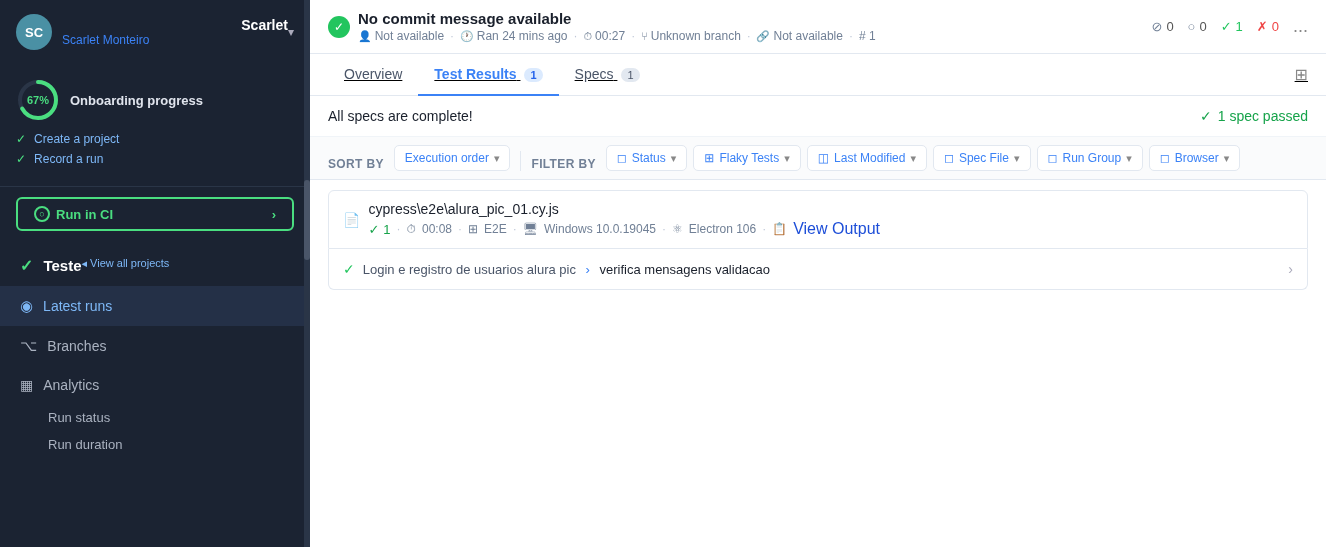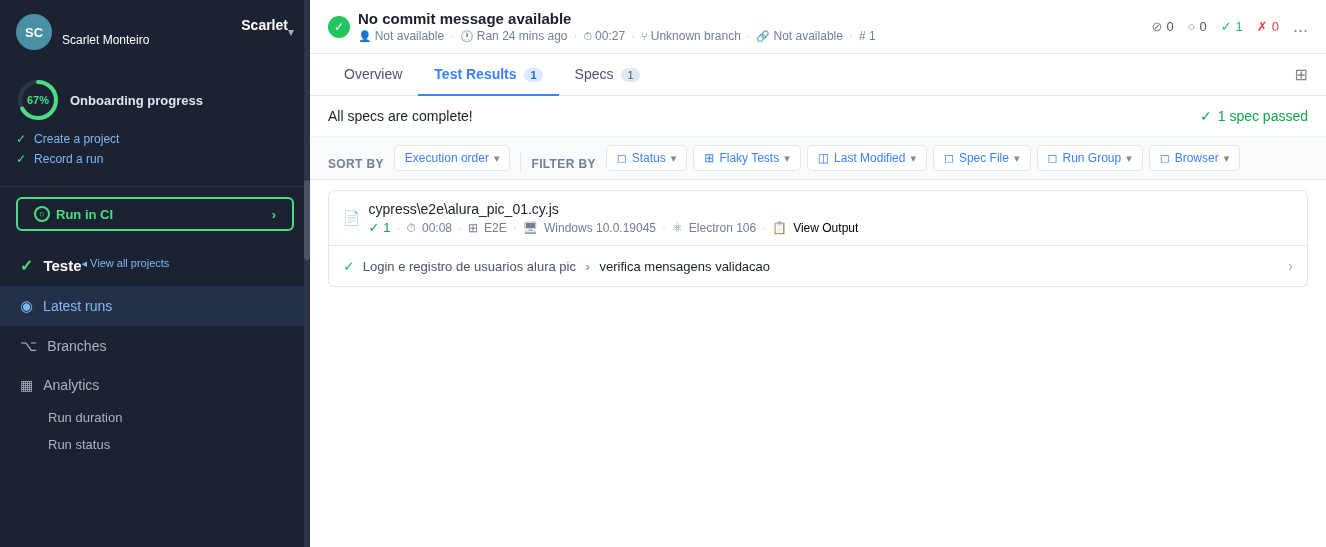--- a/index.html
+++ b/index.html
@@ -32,21 +32,21 @@
       align-items: center;
       justify-content: center;
       font-weight: bold;
       font-size: 13px;
       color: #fff;
       flex-shrink: 0;
       margin-right: 10px;
     }
     .sidebar-header-text { flex: 1; }
     .sidebar-header-text .name { font-weight: 700; font-size: 14px; text-align: right; }
-    .sidebar-header-text .sub { font-size: 12px; color: #ffffff; }
+    .sidebar-header-text .sub { font-size: 12px; color: #3b82f6; }
     .chevron-down { color: #aab; font-size: 12px; cursor: pointer; }
 
     .onboarding-section {
       padding: 14px 16px;
       border-bottom: 1px solid #2a3547;
     }
     .onboarding-row {
       display: flex;
       align-items: center;
       gap: 10px;
@@ -234,20 +234,21 @@
     .status-item .count { font-size: 13px; }
     .more-btn { font-size: 18px; color: #888; cursor: pointer; }
 
     
     .tabs {
       display: flex;
       align-items: center;
       border-bottom: 1px solid #e2e8f0;
       padding: 0 18px;
       background: #fff;
+      text-decoration: underline;
     }
     .tab {
       padding: 12px 16px;
       font-size: 14px;
       color: #4a5568;
       cursor: pointer;
       border-bottom: 2px solid transparent;
       margin-bottom: -1px;
     }
     .tab.active { color: #3b82f6; border-bottom: 2px solid #3b82f6; font-weight: 600; }
@@ -335,22 +336,22 @@
       font-size: 12px;
       color: #718096;
       margin-top: 3px;
     }
     .spec-meta-dot { color: #c0c8d8; }
     .spec-file-header { flex: 1; }
     .view-output-btn {
       display: flex;
       align-items: center;
       gap: 4px;
-      font-size: 12px;
-      color: #000000;
+      font-size: 16px;
+      color: #1d4ed8;
       cursor: pointer;
       border: none;
       background: none;
     }
     .pass-count {
       display: flex;
       align-items: center;
       gap: 4px;
       font-size: 13px;
       color: #16a34a;
@@ -434,24 +435,24 @@
     </div>
     <div class="nav-item">
       <span class="icon">⌥</span>
       <span>Branches</span>
     </div>
     <div class="analytics-item">
       <span class="icon">▦</span>
       <span>Analytics</span>
     </div>
     <div class="analytics-sub">
+      <span>Run status</span>
+    </div>
+    <div class="analytics-sub">
       <span>Run duration</span>
-    </div>
-    <div class="analytics-sub">
-      <span>Run status</span>
     </div>
   </div>
 
 </aside>
 
 <main class="main">
 
   <div class="top-bar">
     <div class="commit-check">✓</div>
     <div class="top-bar-left">

